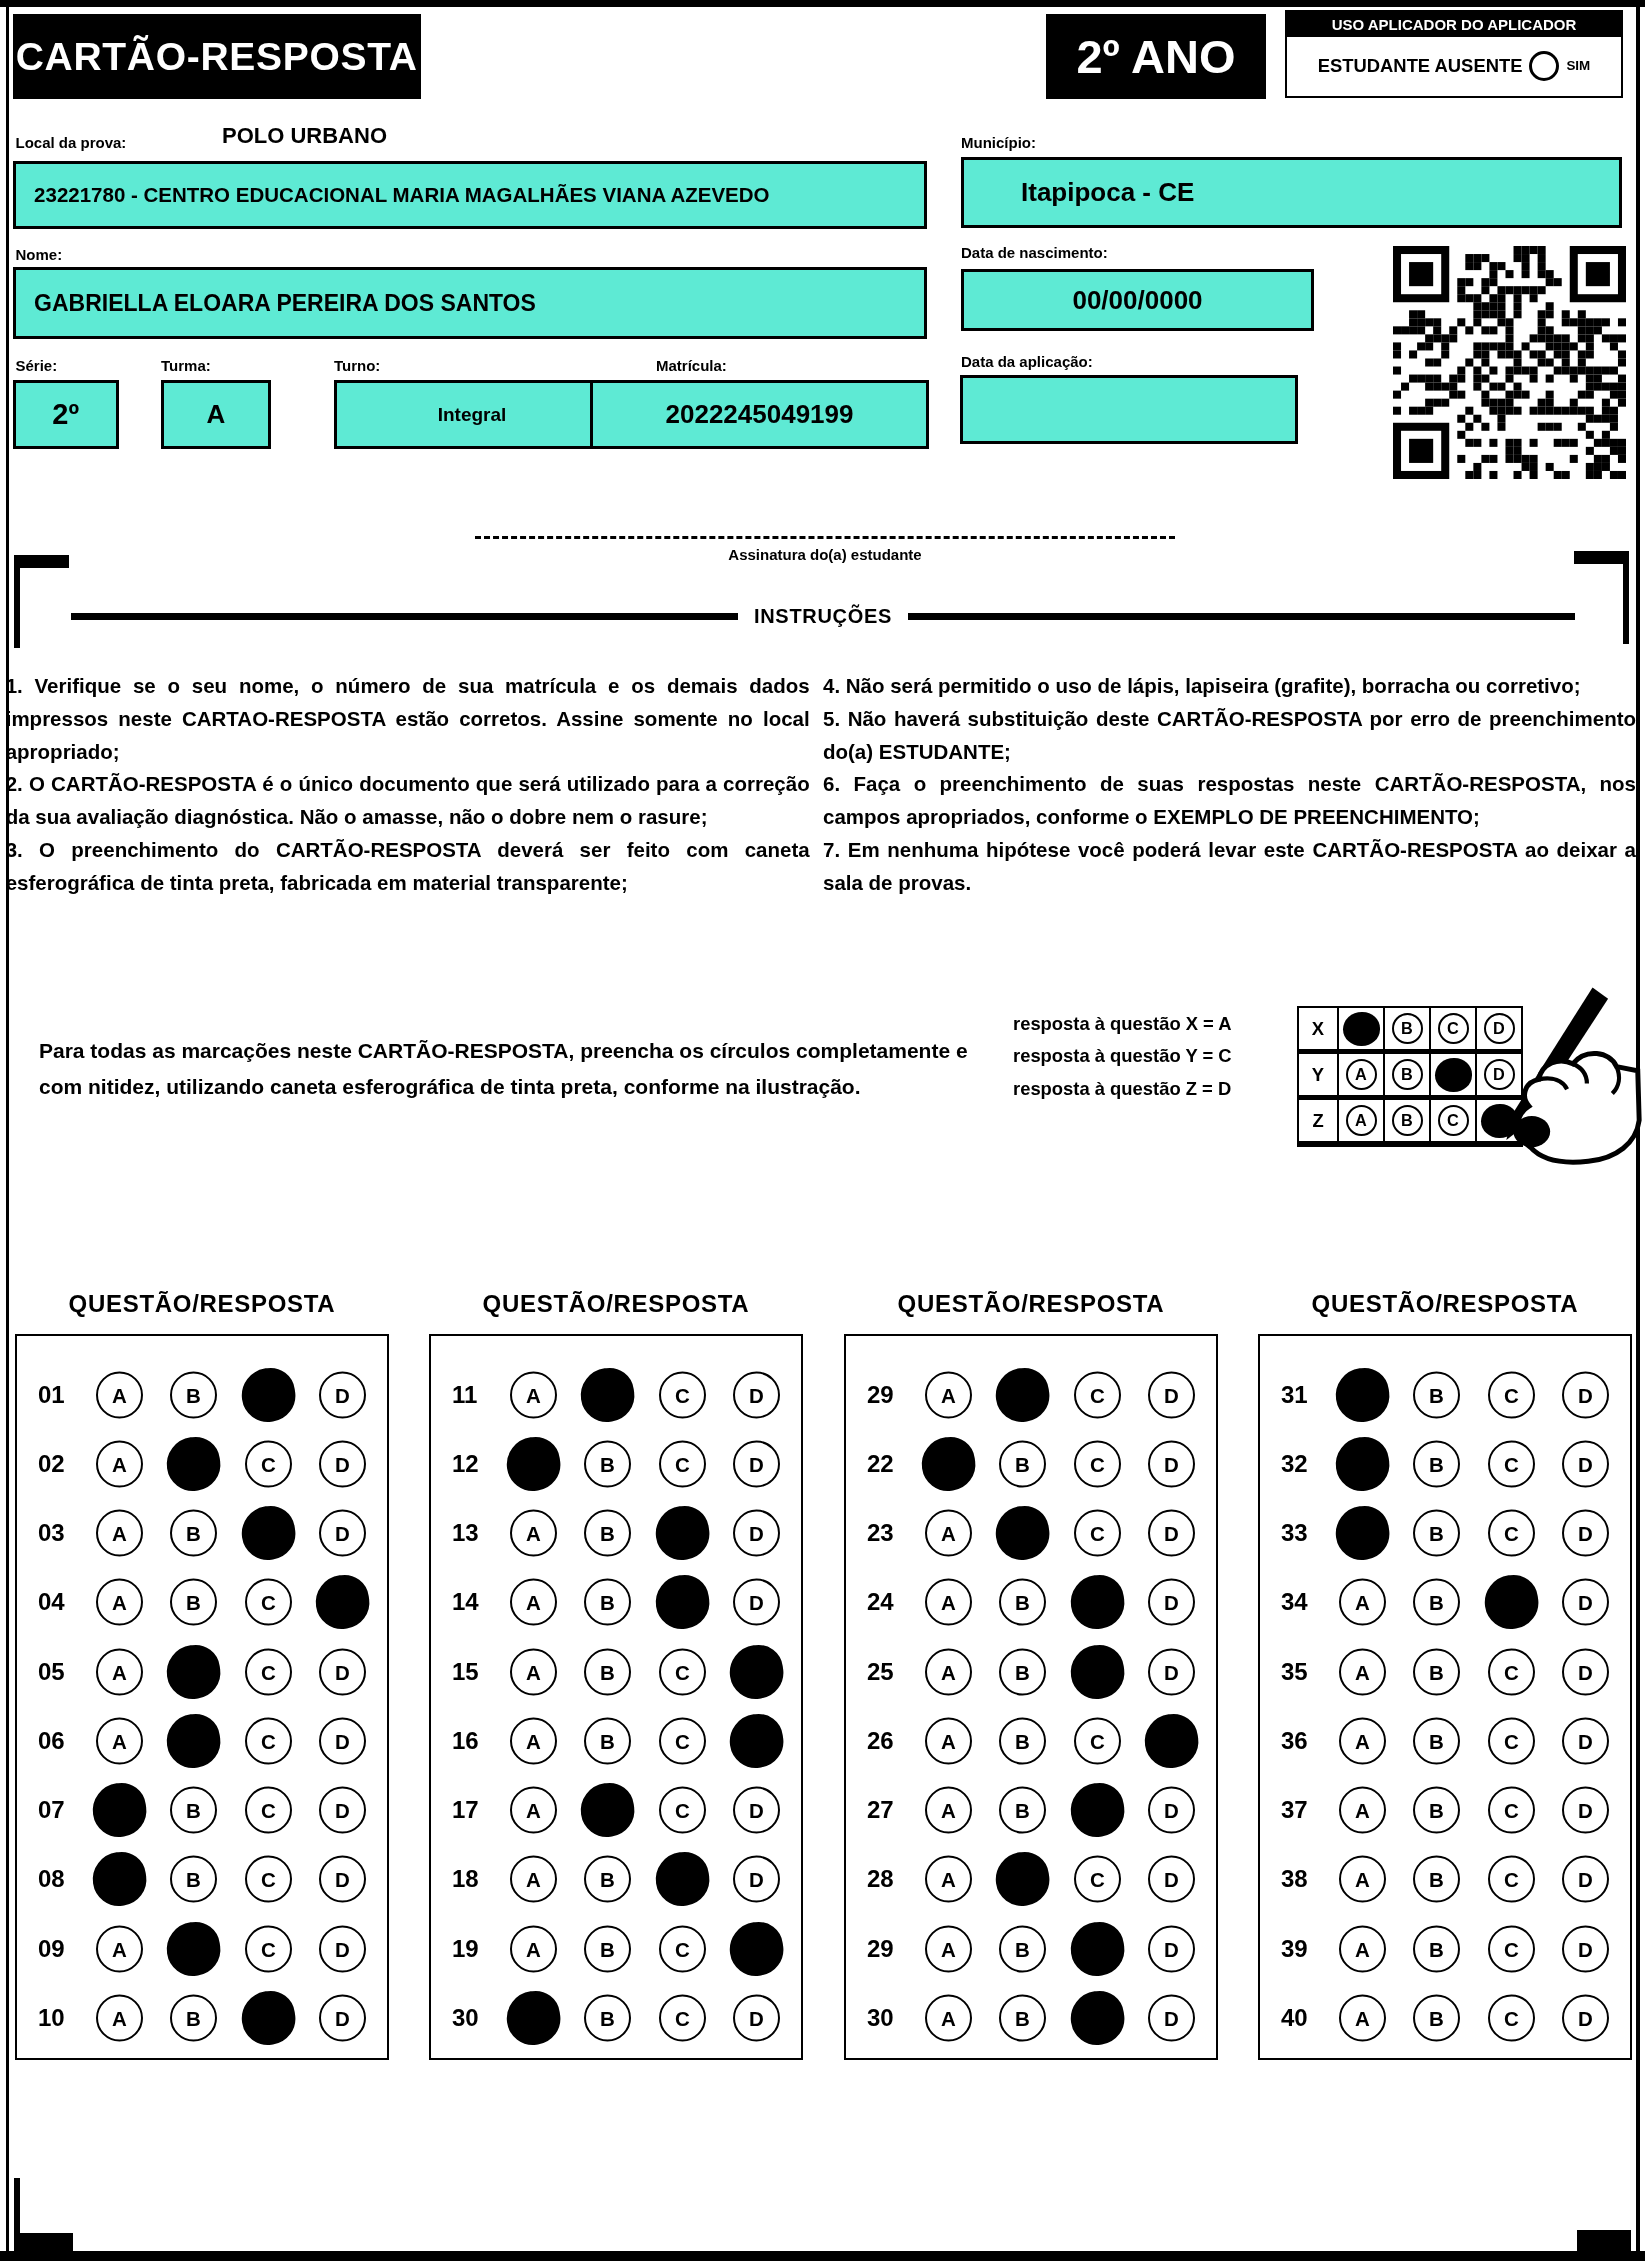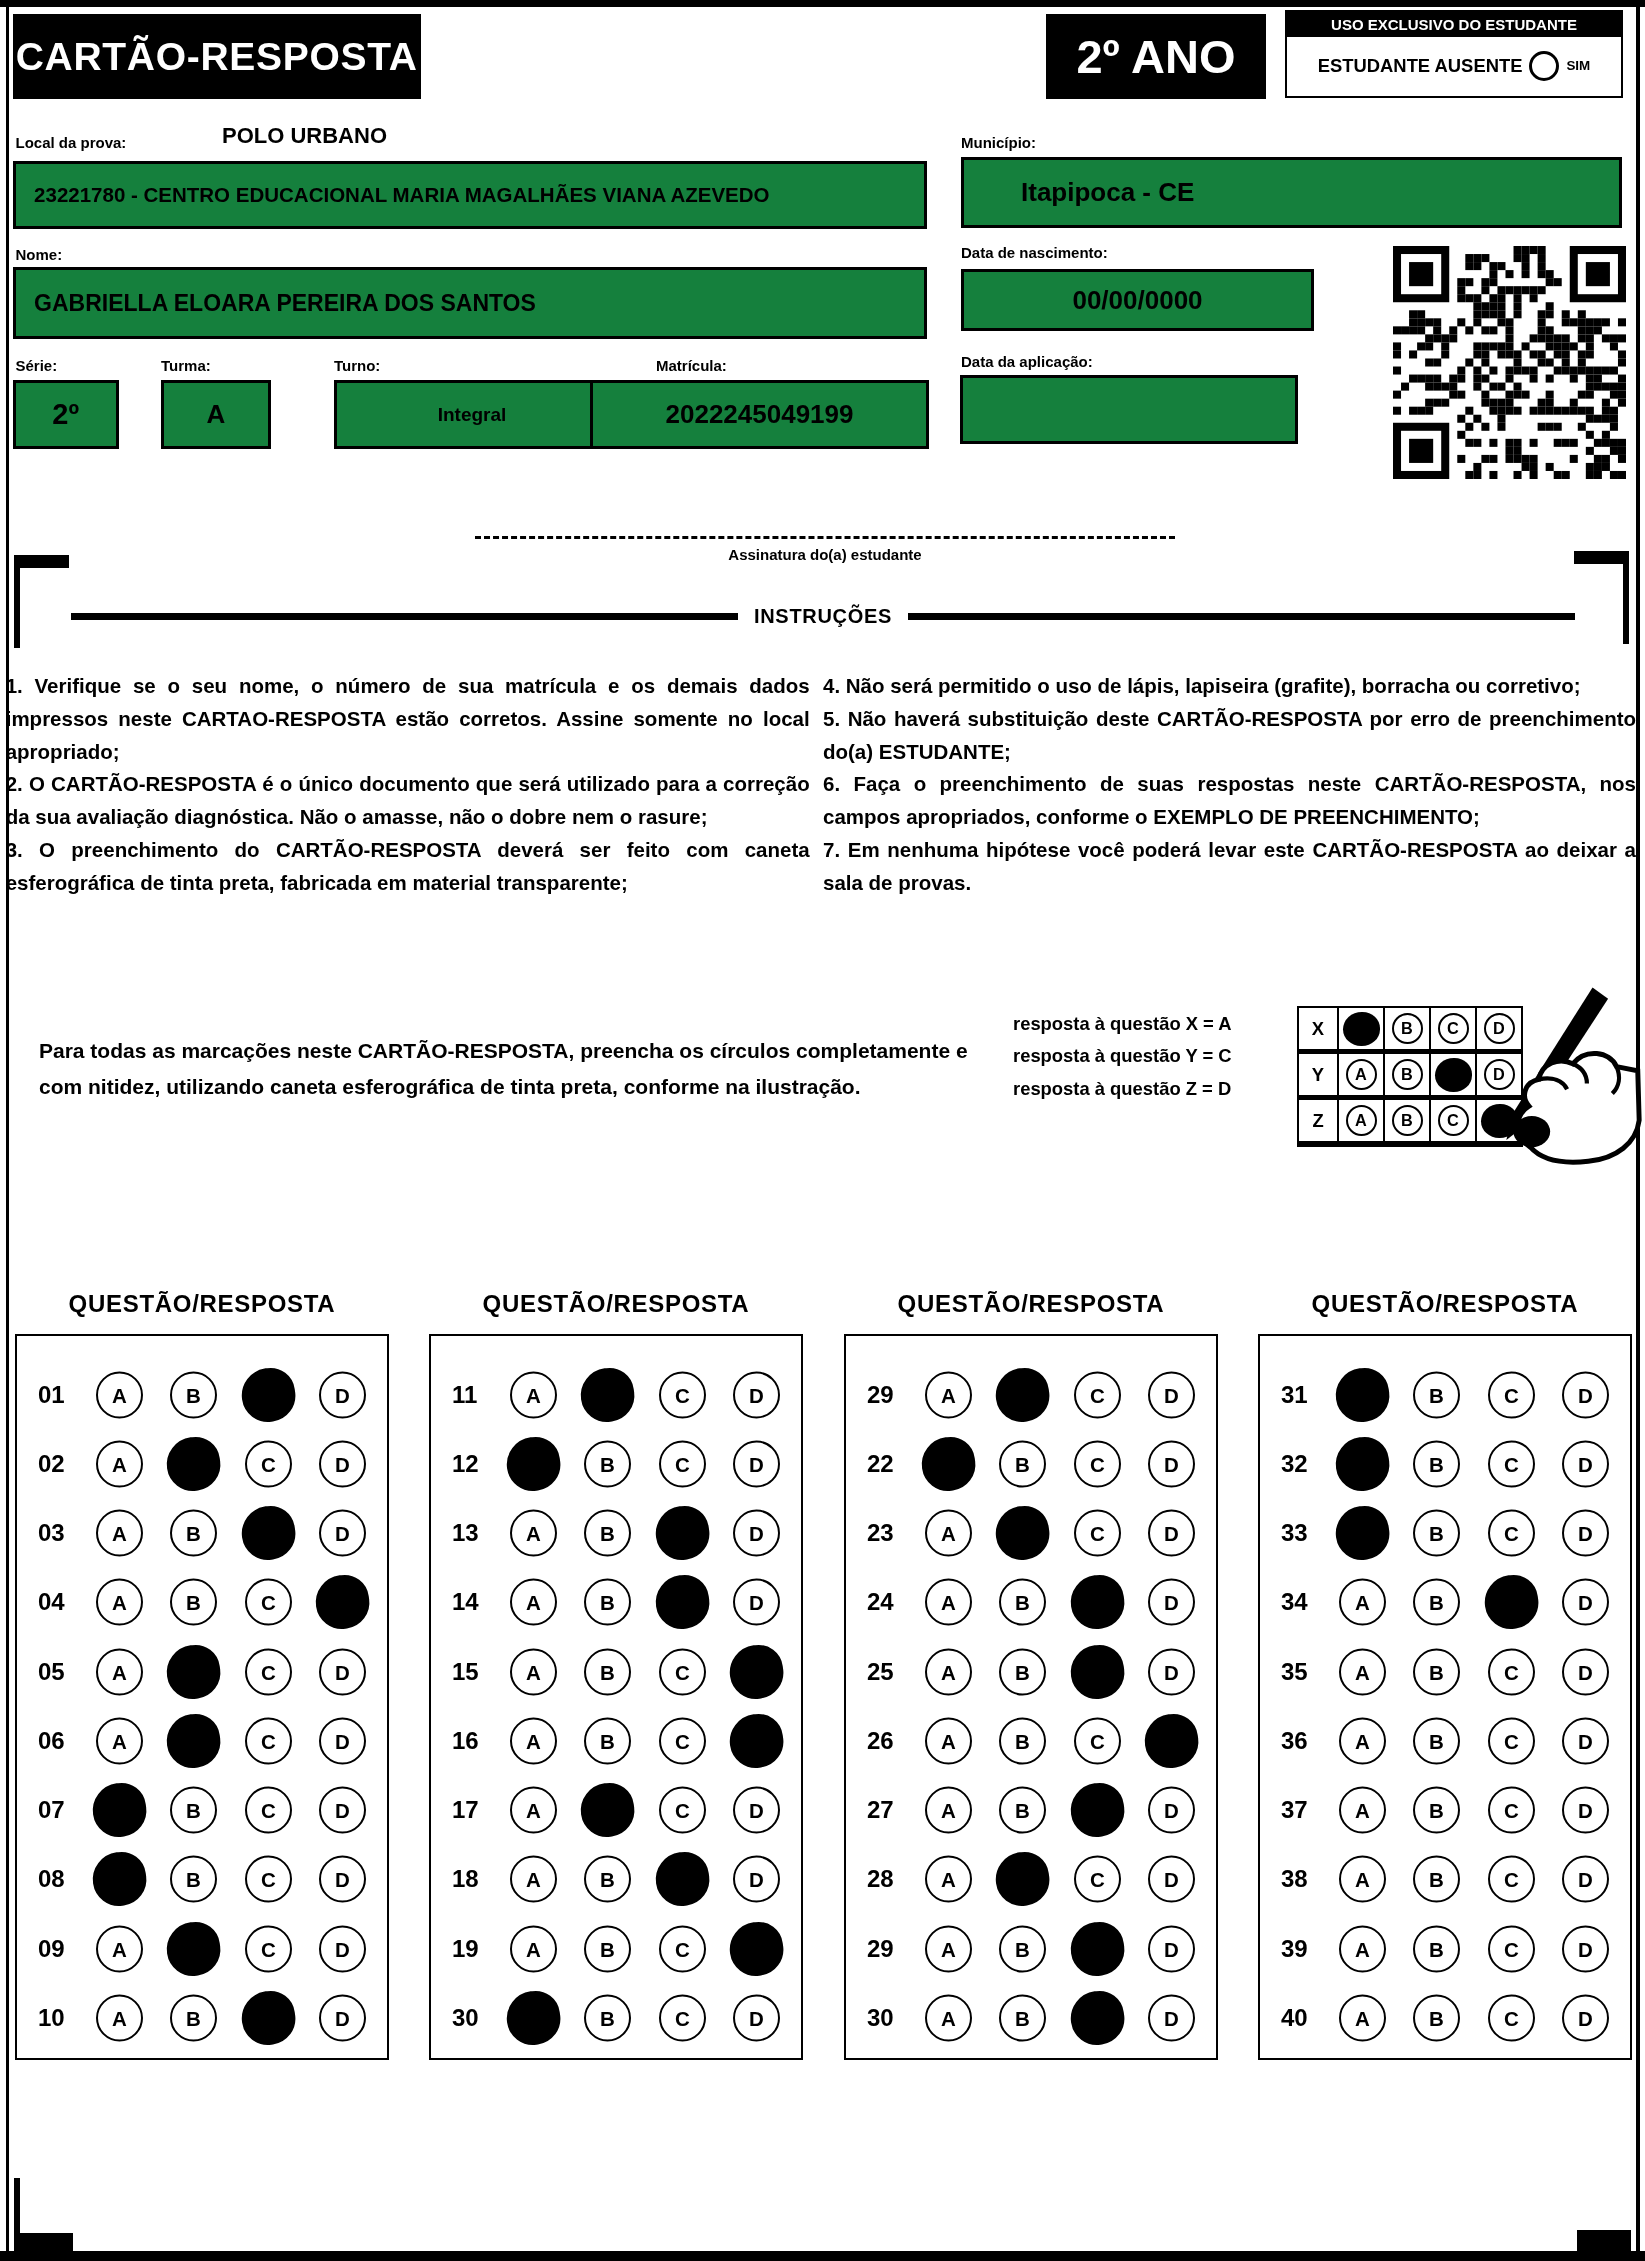--- a/index.html
+++ b/index.html
@@ -16,21 +16,21 @@
   #grade-box{left:1046px;top:14px;width:220px;height:85px;font-size:47px}
   #aplicador{position:absolute;left:1285px;top:10px;width:338px;height:88px;border:2.8px solid #000;box-sizing:border-box;background:#fff}
   .aplicador-head{height:25.4px;background:#000;color:#fff;font-size:15px;font-weight:bold;display:flex;align-items:center;justify-content:center}
   .aplicador-body{height:57px;display:flex;align-items:center;justify-content:center;gap:7px}
   .aplicador-body .albl{font-size:18.4px;font-weight:bold}
   .absent-circle{width:30px;height:30px;border:3.5px solid #000;border-radius:50%;box-sizing:border-box}
   .aplicador-body .sim{font-size:13.4px;font-weight:bold}
 
   
   .lbl{position:absolute;font-size:15px;font-weight:bold}
-  .fbox{position:absolute;border:3.5px solid #000;box-sizing:border-box;background:#15803d;
+  .fbox{position:absolute;border:3.5px solid #000;box-sizing:border-box;background:#5eead4;
         display:flex;align-items:center;font-weight:bold}
   .c{justify-content:center}
 
   
   #sig-line{position:absolute;left:475px;top:536px;width:700px;border-top:3.5px dashed #000}
   #sig-label{position:absolute;left:475px;top:546px;width:700px;text-align:center;font-size:15px;font-weight:bold}
 
   
   #instr-head{position:absolute;left:71px;top:605px;width:1504px;display:flex;align-items:center;gap:15.5px}
   .instr-line{flex:1;height:6.4px;background:#000}
@@ -73,21 +73,21 @@
 <div class="page">
 
   <div class="bar" style="left:0;top:0;width:1645px;height:7px"></div>
   <div class="bar" style="left:5.7px;top:0;width:3.5px;height:2261px"></div>
   <div class="bar" style="left:1636px;top:0;width:4.2px;height:2261px"></div>
   <div class="bar" style="left:0;top:2251px;width:1645px;height:10px"></div>
 
   <div class="hdr-black" id="card-title">CARTÃO-RESPOSTA</div>
   <div class="hdr-black" id="grade-box">2º ANO</div>
   <div id="aplicador">
-    <div class="aplicador-head">USO EXCLUSIVO DO ESTUDANTE</div>
+    <div class="aplicador-head">USO APLICADOR DO APLICADOR</div>
     <div class="aplicador-body">
       <span class="albl">ESTUDANTE AUSENTE</span>
       <span class="absent-circle"></span>
       <span class="sim">SIM</span>
     </div>
   </div>
 
   <div class="lbl" style="left:15.5px;top:134px">Local da prova:</div>
   <div class="abs" style="left:163px;top:123px;width:283px;text-align:center;font-size:22px;font-weight:bold">POLO URBANO</div>
   <div class="fbox" style="left:12.7px;top:161px;width:914px;height:68px;padding-left:18.4px;font-size:20.5px">23221780 - CENTRO EDUCACIONAL MARIA MAGALHÃES VIANA AZEVEDO</div>

